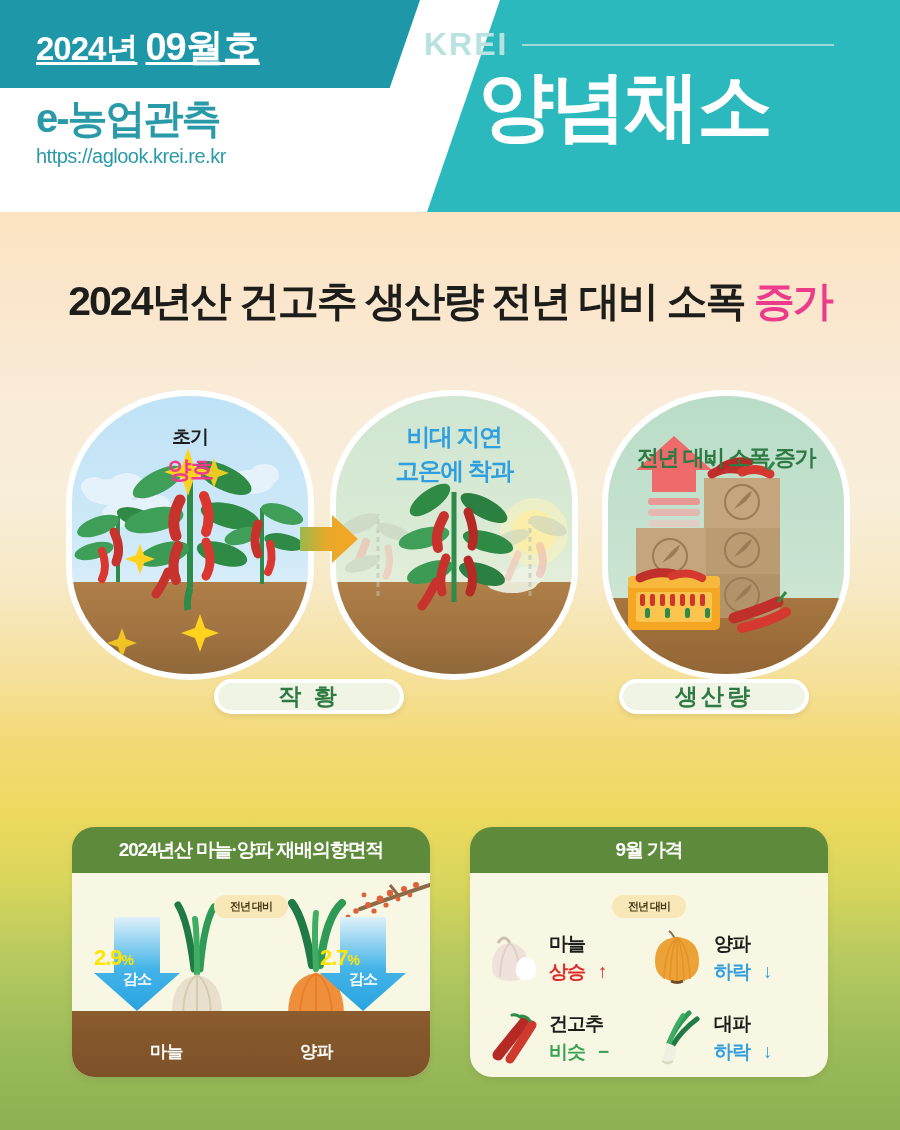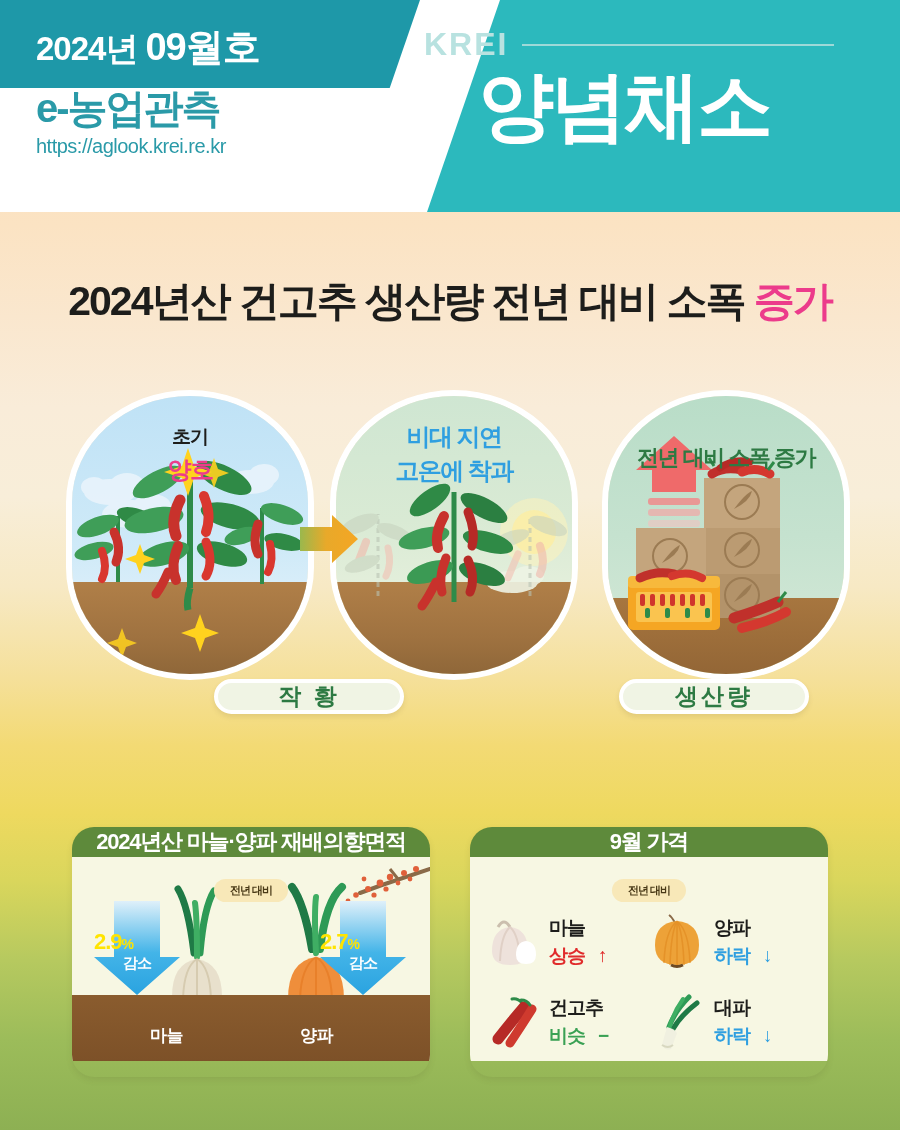--- a/index.html
+++ b/index.html
@@ -78,25 +78,26 @@
     transform-origin: top left;
   }
   .issue-label {
     position: absolute;
     top: 22px; left: 36px;
     font-size: 33px;
     font-weight: bold;
     color: #ffffff;
     letter-spacing: -1px;
     z-index: 6;
+    text-decoration: underline;
   }
   .issue-label .month { font-size: 38px; margin-left: 8px; }
   .brand-wrap {
     position: absolute;
-    top: 88px; left: 36px;
+    top: 98px; left: 36px;
     z-index: 6;
   }
   .brand-name {
     font-size: 40px;
     font-weight: bold;
     color: #2a9aa8;
     letter-spacing: -2px;
     line-height: 1;
   }
   .brand-url {
@@ -224,24 +225,24 @@
   .card {
     position: absolute;
     border-radius: 22px;
     overflow: hidden;
     z-index: 4;
     box-shadow: 0 3px 6px rgba(80,80,40,.12);
   }
   .card-left  { top: 827px; left: 72px;  width: 358px; height: 250px; }
   .card-right { top: 827px; left: 470px; width: 358px; height: 250px; }
   .card-head {
-    height: 30px;
+    height: 46px;
     background: #5e8a3b;
     display: flex; align-items: center; justify-content: center;
-    color: #ffffff; font-size: 22px; font-weight: bold;
+    color: #ffffff; font-size: 19px; font-weight: bold;
     letter-spacing: -1.2px;
   }
   .card-body { position: relative; height: 204px; background: #f7f7e3; }
   .yearbadge {
     position: absolute; left: 50%; transform: translateX(-50%);
     top: 22px;
     background: #f8e8b8;
     color: #4a3a17;
     font-size: 11px; font-weight: bold;
     padding: 4px 16px; border-radius: 14px;

